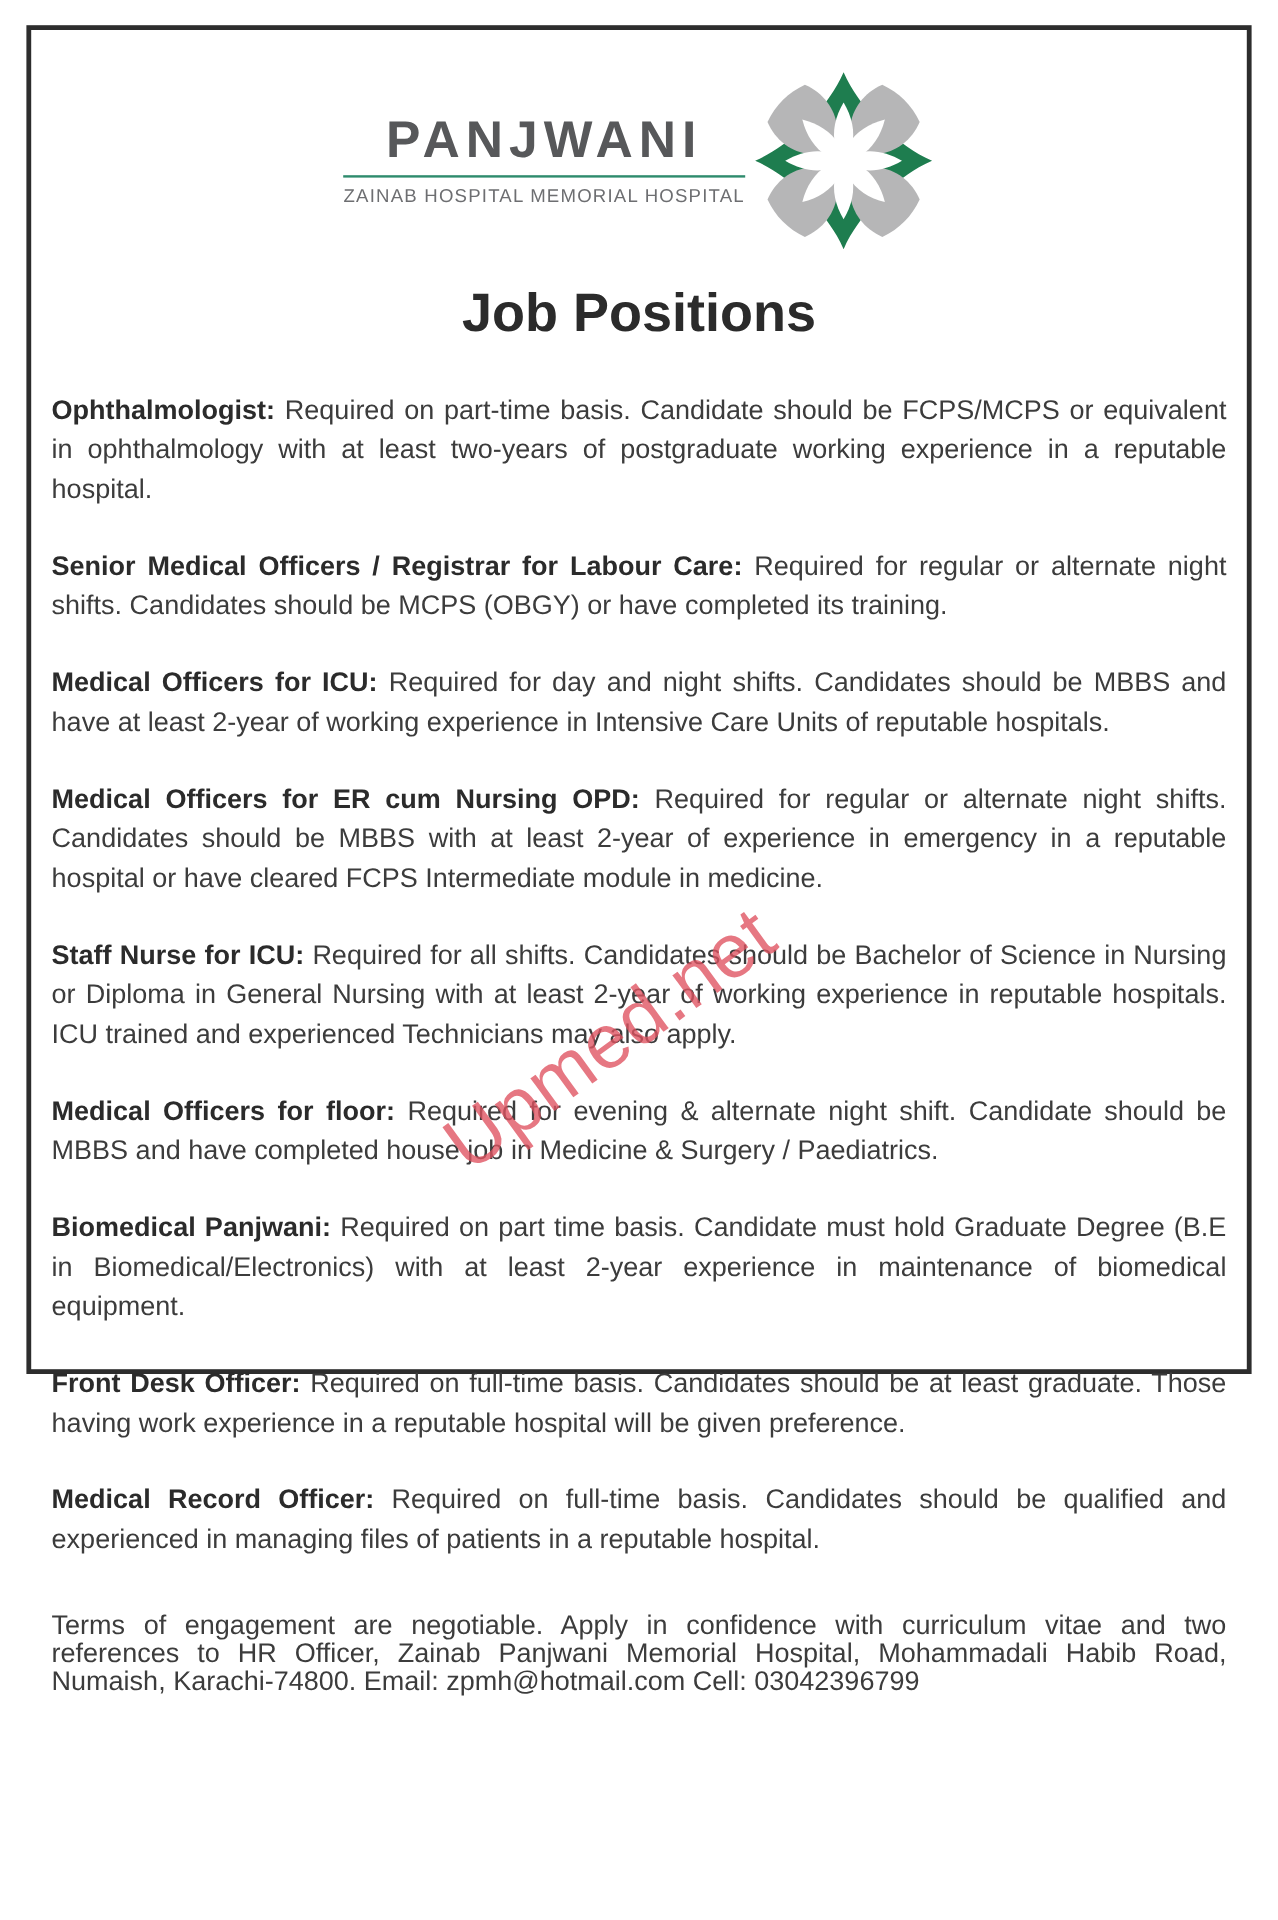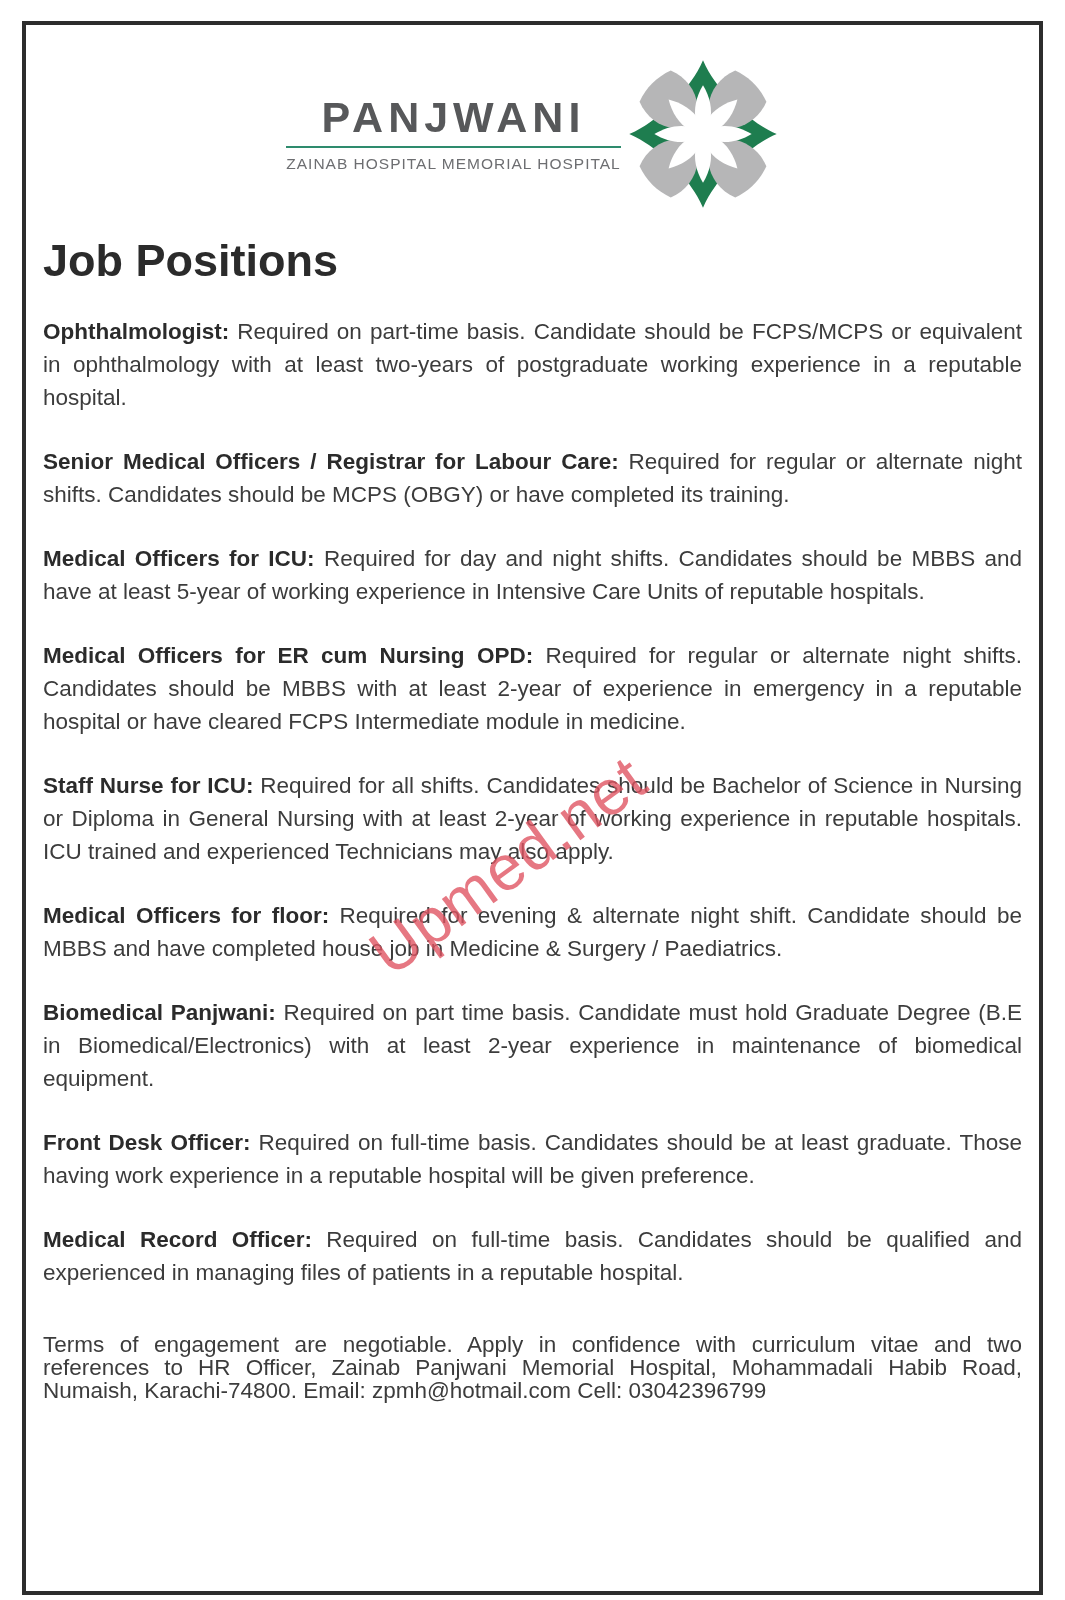--- a/index.html
+++ b/index.html
@@ -10,21 +10,21 @@
     height: 1600px;
     font-family: "Liberation Sans", sans-serif;
     overflow: hidden;
     position: relative;
   }
   .frame {
     position: absolute;
     left: 22px;
     top: 21px;
     width: 1021px;
-    height: 1574px;
+    height: 1124px;
     box-sizing: border-box;
     border: 4px solid #2d2d2d;
     background: #ffffff;
     padding: 0 17px;
   }
   
   .logo-row {
     display: flex;
     justify-content: center;
     align-items: center;
@@ -46,29 +46,29 @@
   }
   .brand-sub {
     font-size: 15.5px;
     letter-spacing: 1px;
     color: #6d6e71;
     white-space: nowrap;
   }
   .flower { width: 152px; height: 152px; margin-left: 6px; flex: 0 0 auto; }
   
   .page-title {
-    text-align: left;
+    text-align: center;
     font-size: 45px;
     font-weight: bold;
     color: #2b2b2b;
     margin: 24px 0 0 0;
     line-height: 1.15;
   }
   
-  .positions { margin-top: 28px; }
+  .positions { margin-top: 38px; }
   .position {
     font-size: 22.5px;
     line-height: 33px;
     color: #3c3c3c;
     text-align: justify;
     margin: 0 0 31px 0;
   }
   .position strong, .job-title { font-weight: bold; color: #2b2b2b; }
   
   .footer-block { margin-top: 44px; }
@@ -146,21 +146,21 @@
     <p class="position">
       <strong class="job-title">Ophthalmologist:</strong>
       <span>Required on part-time basis. Candidate should be FCPS/MCPS or equivalent in ophthalmology with at least two-years of postgraduate working experience in a reputable hospital.</span>
     </p>
     <p class="position">
       <strong class="job-title">Senior Medical Officers / Registrar for Labour Care:</strong>
       <span>Required for regular or alternate night shifts. Candidates should be MCPS (OBGY) or have completed its training.</span>
     </p>
     <p class="position">
       <strong class="job-title">Medical Officers for ICU:</strong>
-      <span>Required for day and night shifts. Candidates should be MBBS and have at least 5-year of working experience in Intensive Care Units of reputable hospitals.</span>
+      <span>Required for day and night shifts. Candidates should be MBBS and have at least 2-year of working experience in Intensive Care Units of reputable hospitals.</span>
     </p>
     <p class="position">
       <strong class="job-title">Medical Officers for ER cum Nursing OPD:</strong>
       <span>Required for regular or alternate night shifts. Candidates should be MBBS with at least 2-year of experience in emergency in a reputable hospital or have cleared FCPS Intermediate module in medicine.</span>
     </p>
     <p class="position">
       <strong class="job-title">Staff Nurse for ICU:</strong>
       <span>Required for all shifts. Candidates should be Bachelor of Science in Nursing or Diploma in General Nursing with at least 2-year of working experience in reputable hospitals. ICU trained and experienced Technicians may also apply.</span>
     </p>
     <p class="position">

